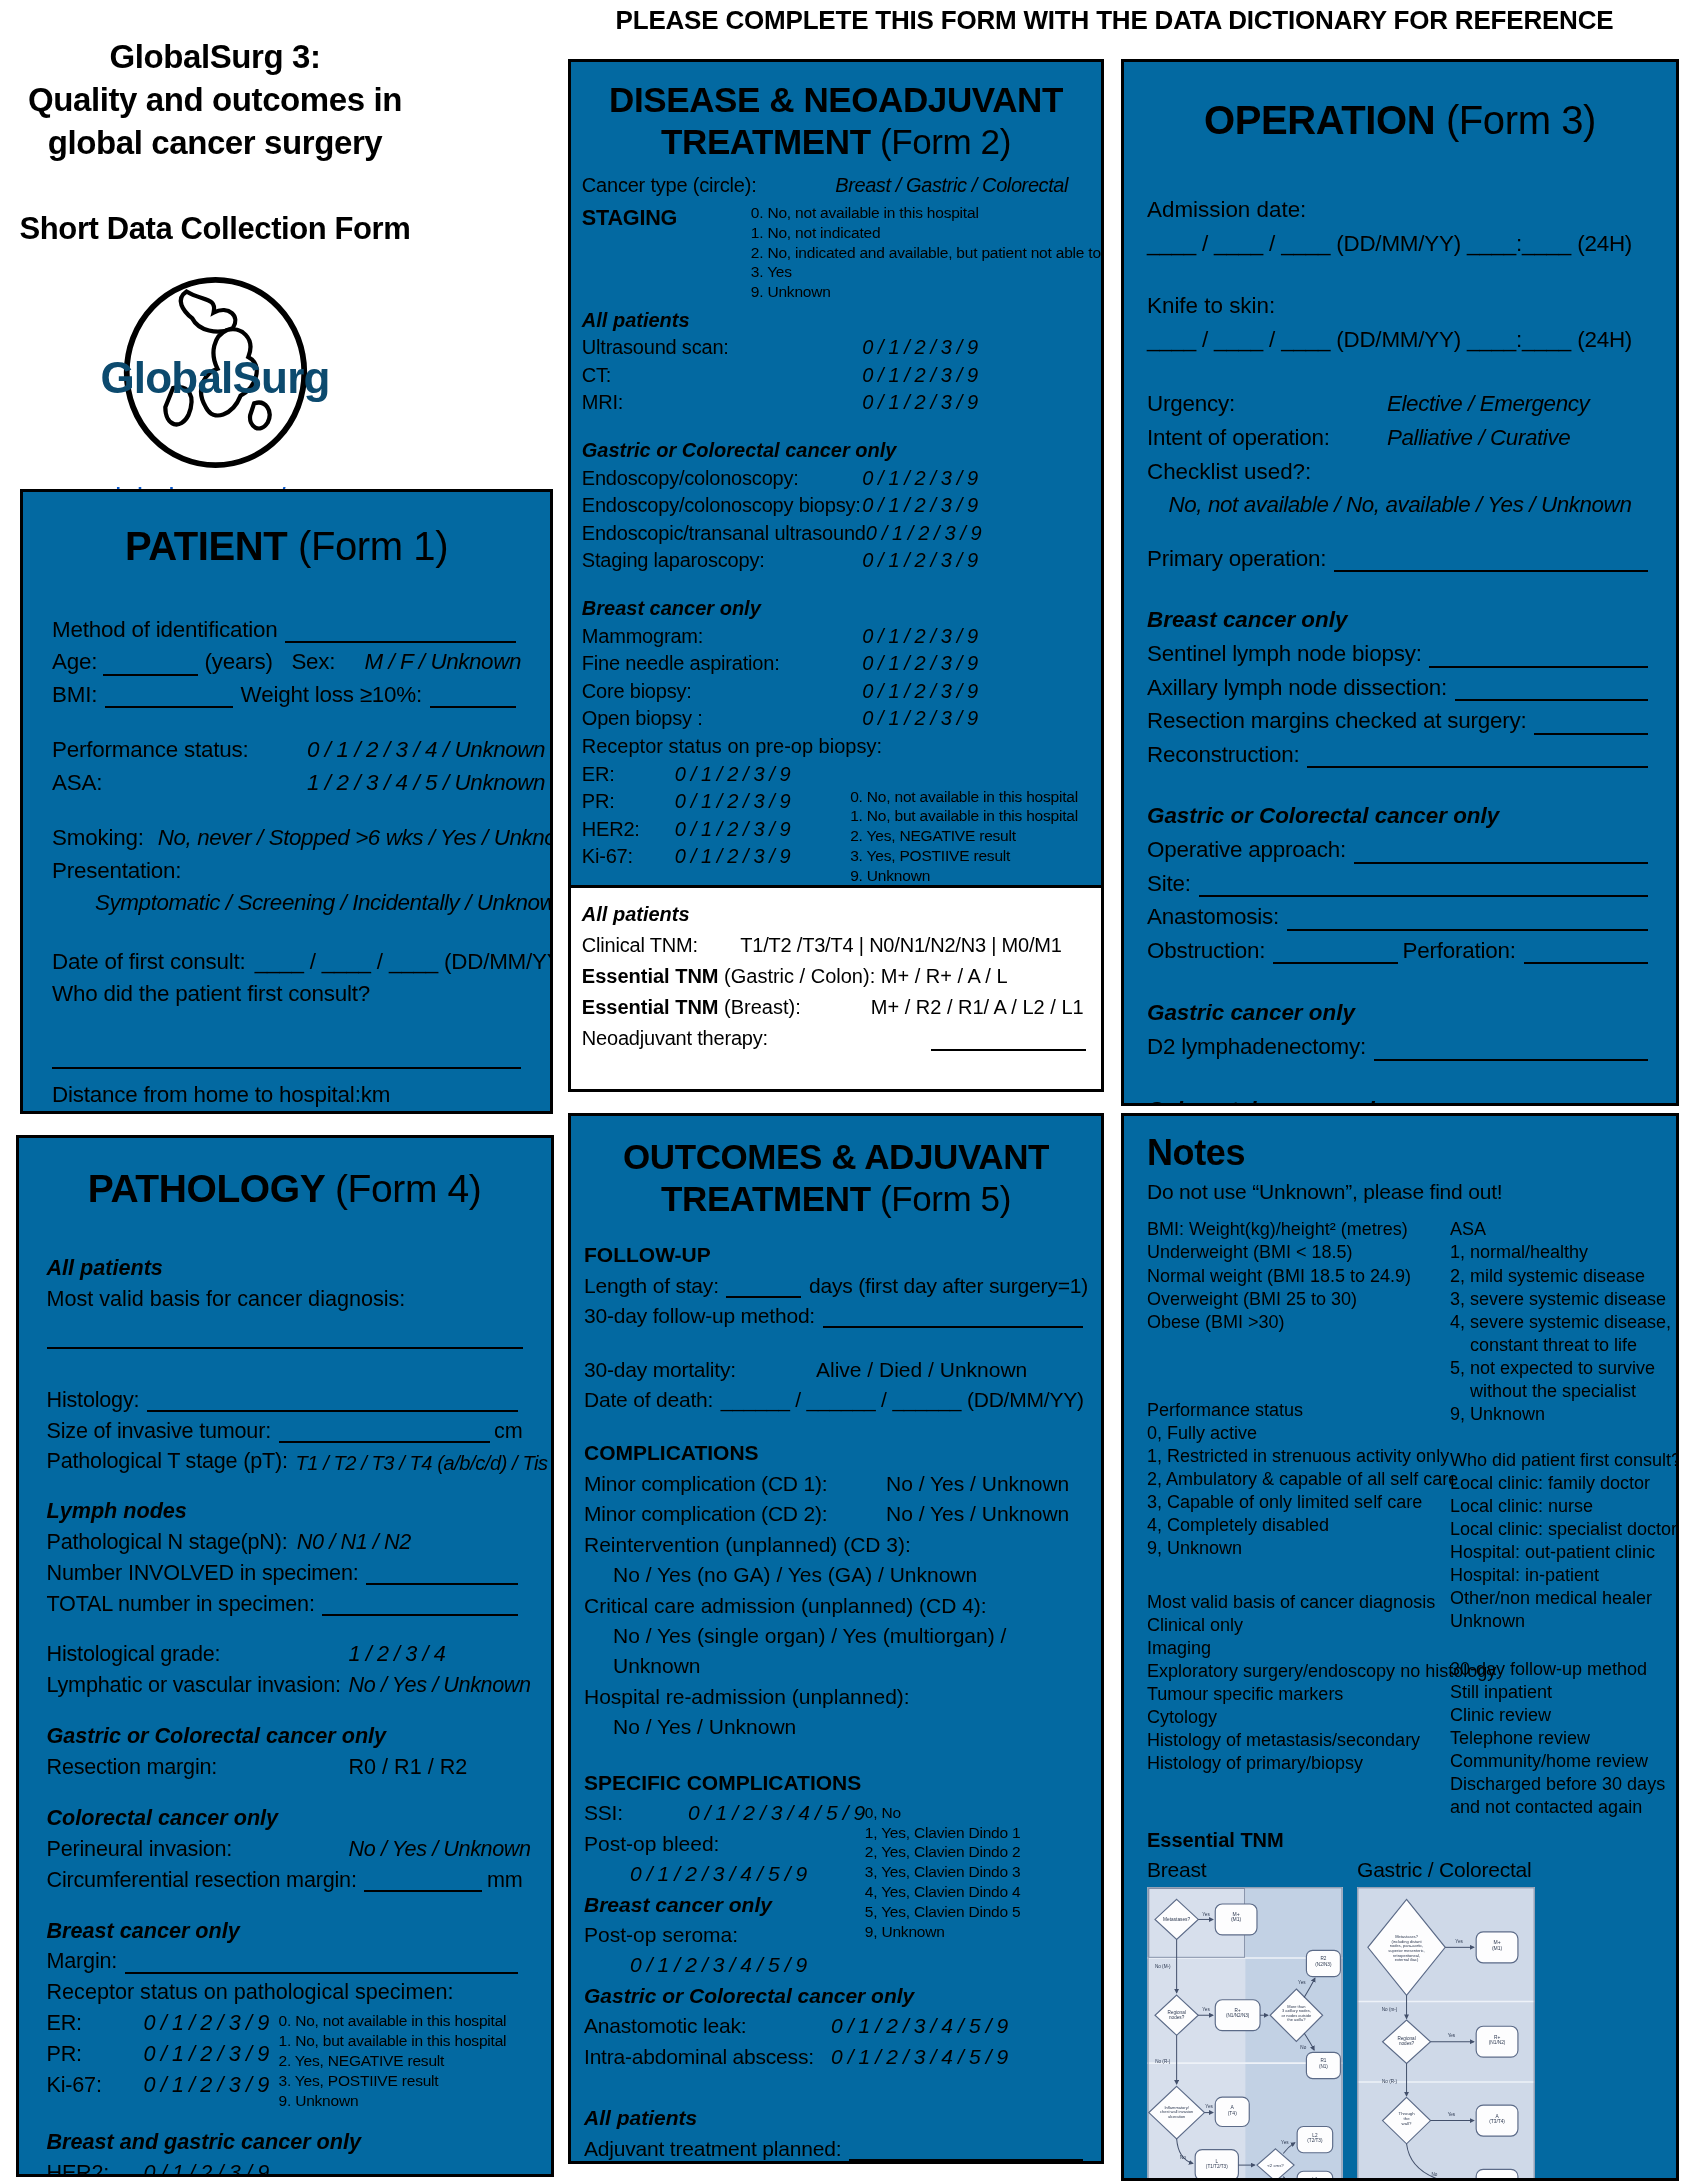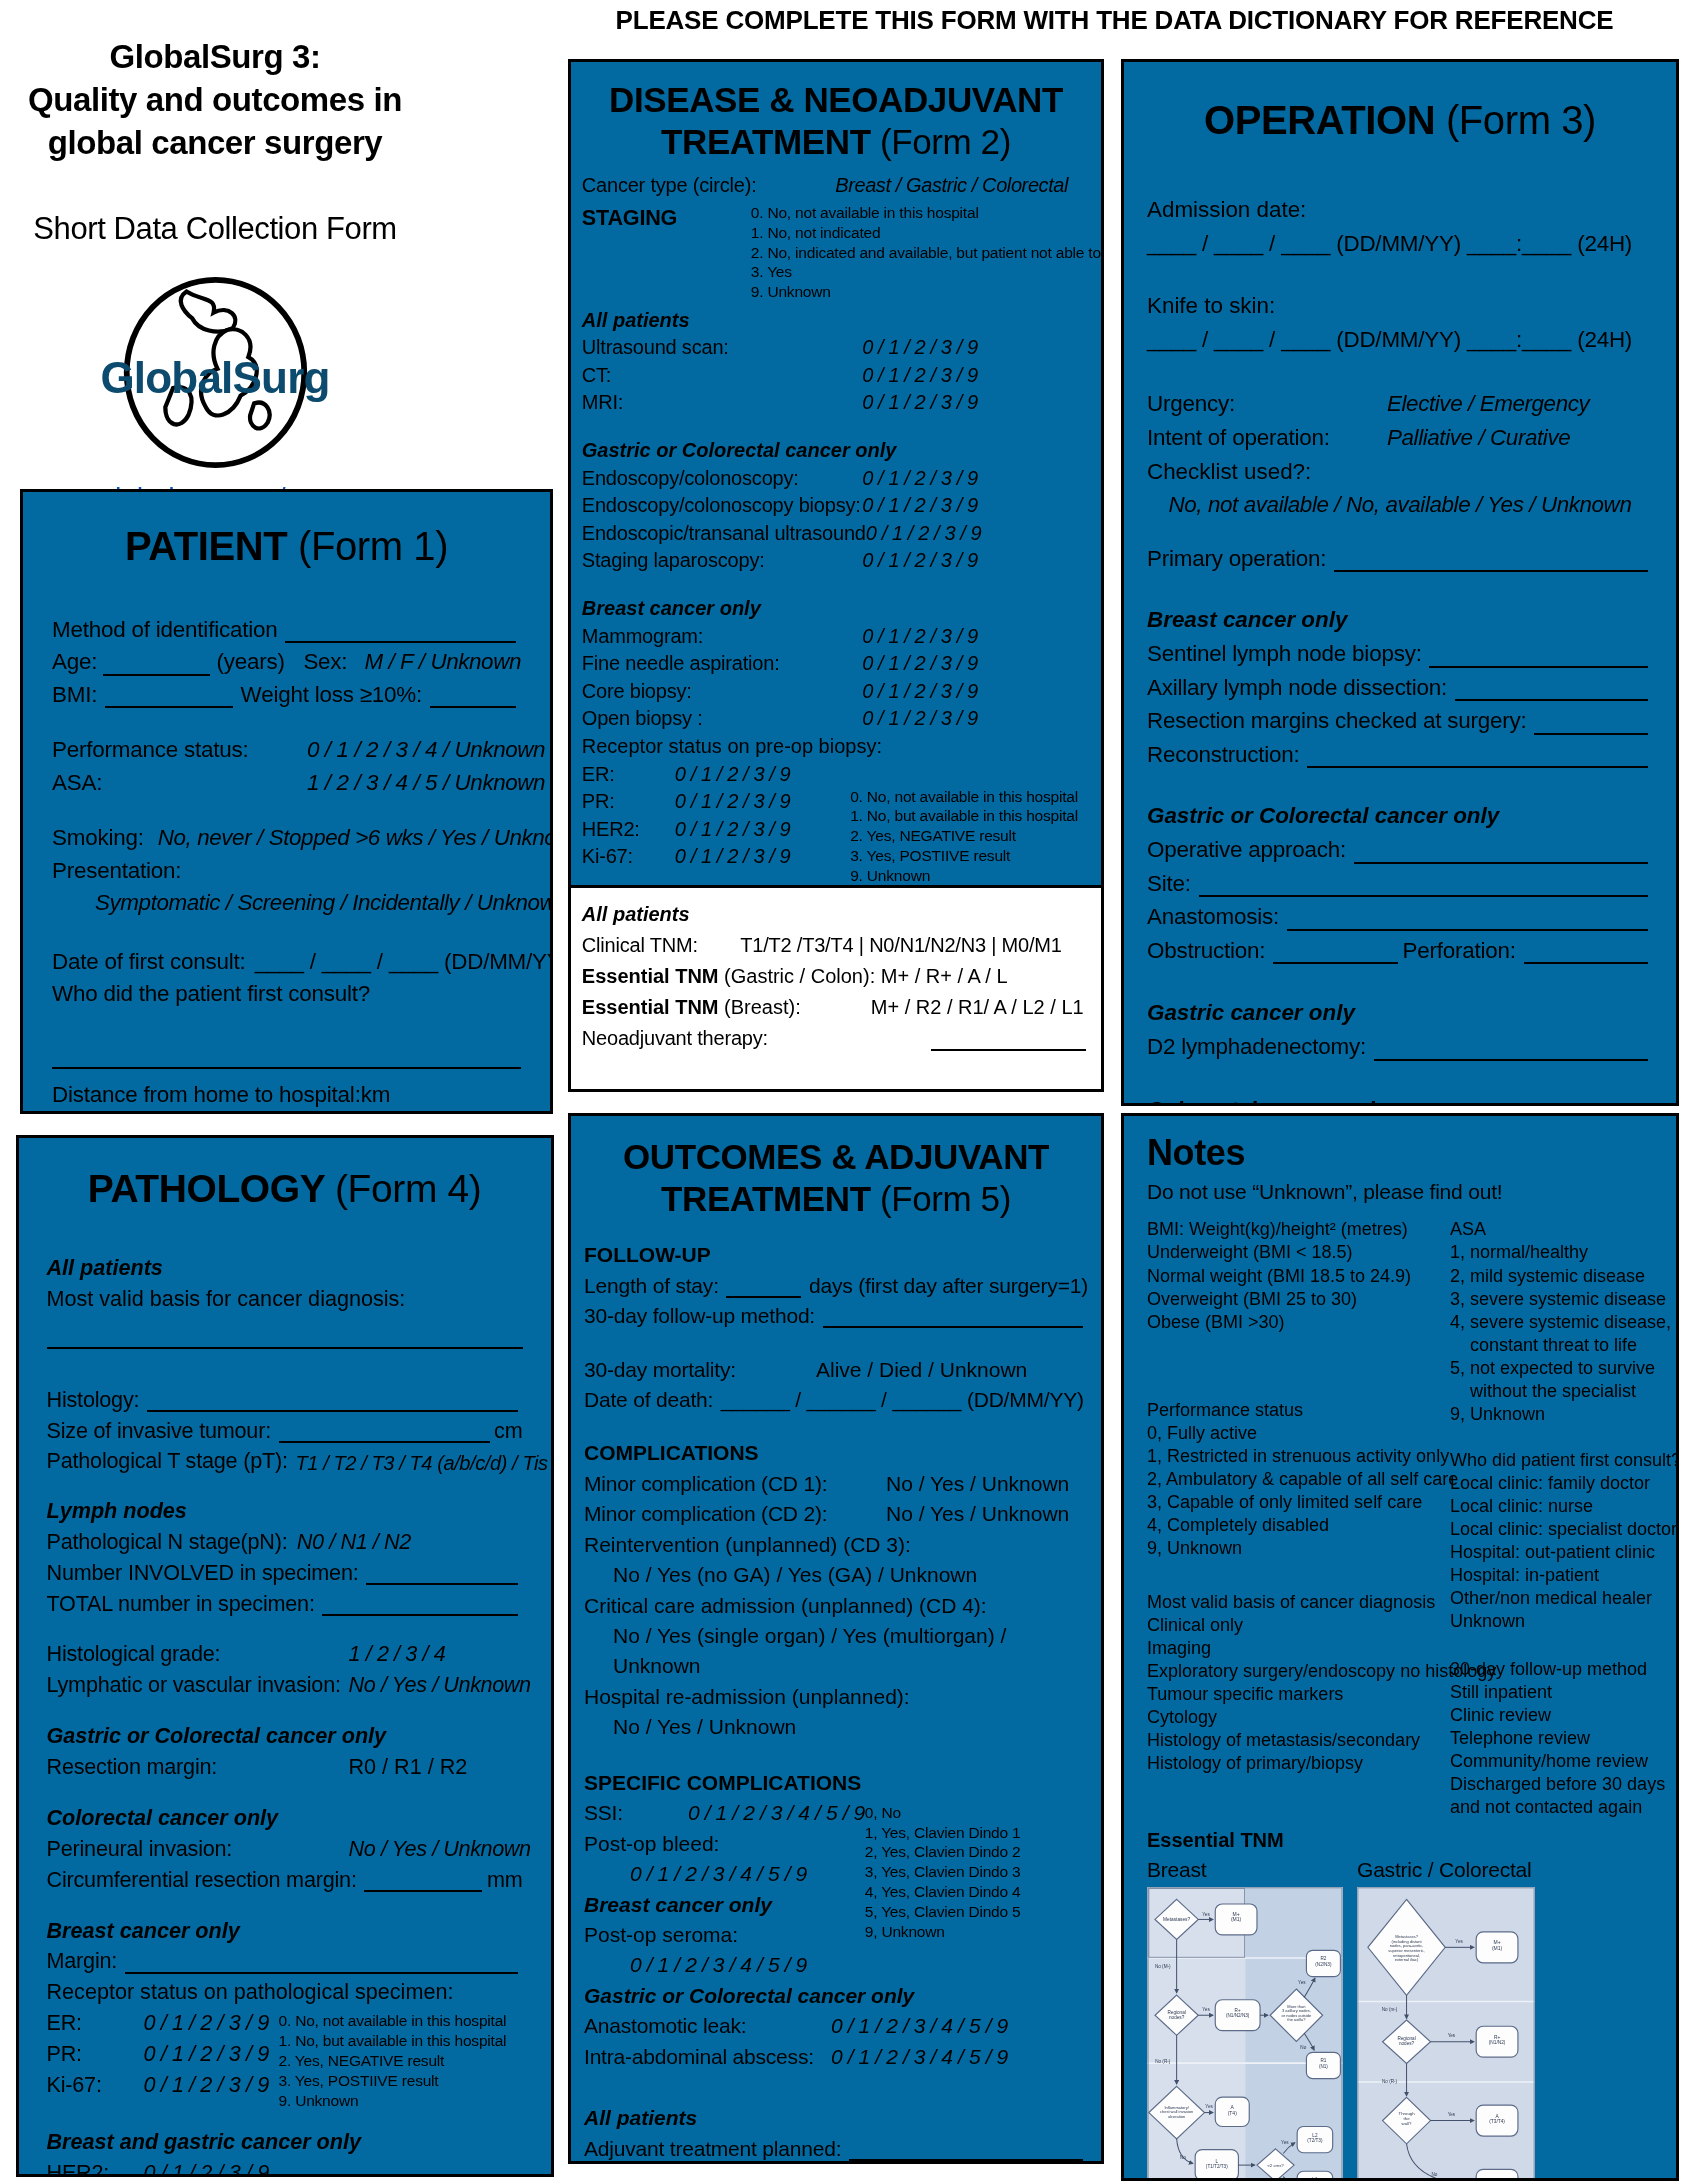--- a/index.html
+++ b/index.html
@@ -17,21 +17,21 @@
   .fill{flex:1 1 auto;margin:0 4.6px 3.1px 7.7px;min-width:21.6px}
   .legend{font-size:15.5px;line-height:1.28;letter-spacing:-0.2px;font-style:normal}
   .cols{display:flex;align-items:flex-start}
   .dl{letter-spacing:-0.2px;white-space:nowrap}
 
   #banner{position:absolute;left:541px;top:4.6px;width:1147px;text-align:center;
           font-size:26px;font-weight:800;letter-spacing:-0.2px}
 
   #hdr{position:absolute;left:14px;top:36px;width:402px;text-align:center}
   #hdr .t{font-size:33px;font-weight:800;line-height:1.3;letter-spacing:-0.4px}
-  #hdr .s{font-size:31px;font-weight:400;margin-top:46px;letter-spacing:-0.4px}
+  #hdr .s{font-size:31px;font-weight:700;margin-top:46px;letter-spacing:-0.4px}
   .globewrap{position:relative;width:193px;height:193px;margin:29px auto 0}
   .wordmark{position:absolute;left:50%;top:40%;transform:translateX(-50%);
             font-size:44px;font-weight:700;color:#0c4a6e;letter-spacing:-0.8px;white-space:nowrap}
   #link{display:inline-block;margin-top:14px;font-size:29px;color:#0a58ca;
         text-decoration:underline;letter-spacing:-0.4px}
 
   #form1{left:20px;top:489px;width:533px;height:625px;padding:17px 29px;font-size:22.4px;line-height:1.45}
   #form1 .btitle{font-size:40px;margin:7.7px 0 39px}
   #form2{left:568px;top:59px;width:536px;height:1033px;padding:10.8px 10.8px 0;font-size:20px;line-height:1.38}
   #form2 .btitle{font-size:35px;line-height:1.2;margin:6.2px 0 9.3px}
@@ -96,21 +96,21 @@
     <div class="btitle"><span>PATIENT</span> <span class="treg">(Form 1)</span></div>
     <div class="r">
         <span class="lbl">Method of identification</span>
         <span class="bl fill"></span>
       </div>
     <div class="r">
       <span class="lbl">Age:</span>
         <span class="bl" style="width:116px;margin:0 6.2px 3.1px"></span>
       <span class="lbl">(years)</span>
       <span class="lbl" style="margin-left:18.6px">Sex:</span>
-      <span class="opt" style="margin-left:17px">M  /  F  /  Unknown</span>
+      <span class="opt" style="margin-left:29px">M  /  F  /  Unknown</span>
     </div>
     <div class="r">
       <span class="lbl">BMI:</span>
         <span class="bl" style="width:128px;margin:0 7.7px 3.1px"></span>
       <span class="lbl">Weight loss ≥10%:</span>
         <span class="bl fill"></span>
     </div>
     <div style="height:23px"></div>
     <div class="r">
         <span class="lbl" style="width:255px;flex:none">Performance status:</span>

